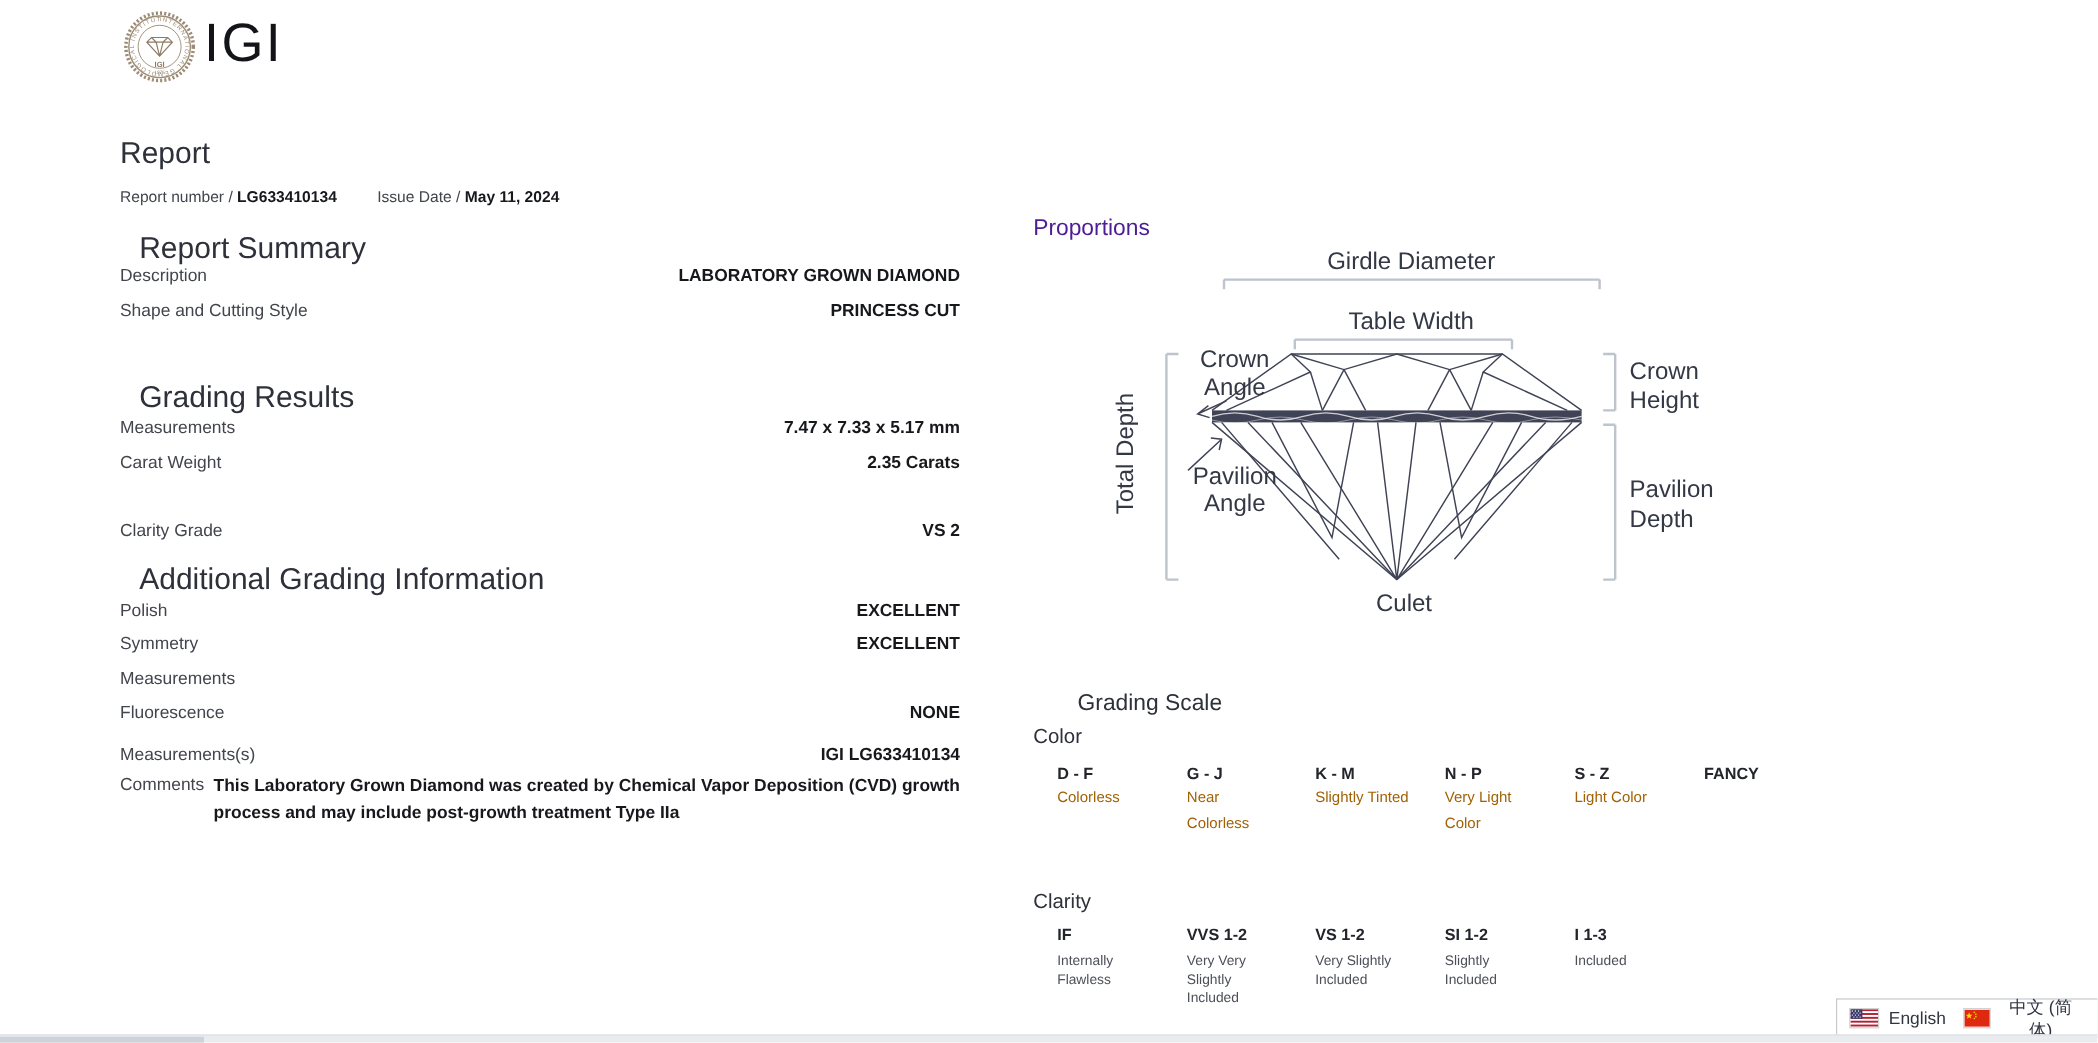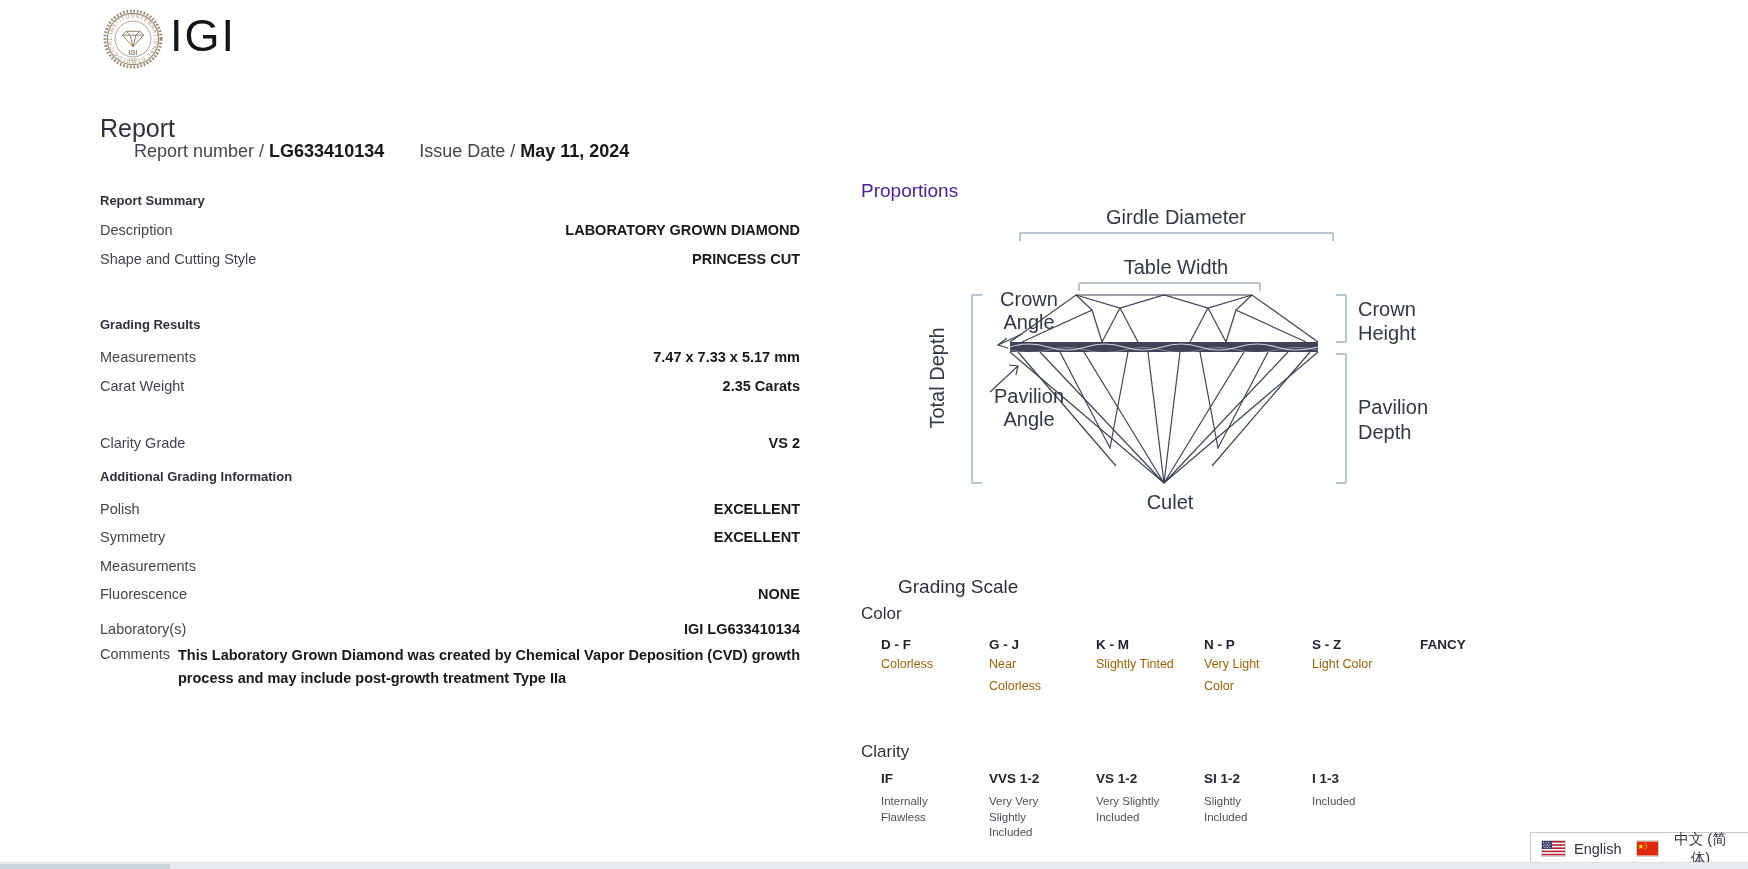--- a/index.html
+++ b/index.html
@@ -6,24 +6,24 @@
   .page{position:relative;width:1748px;height:869px;overflow:hidden;background:#ffffff;
         font-family:"Liberation Sans", sans-serif;color:#42454c;}
 
   
   .seal{position:absolute;left:102px;top:8px;width:62px;height:62px;}
   .wordmark{position:absolute;left:170px;top:10px;font-size:45px;font-weight:500;
             letter-spacing:2px;color:#131417;line-height:52px;}
 
   
   .report-title{position:absolute;left:100px;top:114px;font-size:25px;font-weight:500;color:#2e313a;}
-  .report-meta{position:absolute;left:100px;top:141px;font-size:18px;color:#42454c;margin-left:34px;}
+  .report-meta{position:absolute;left:100px;top:156px;font-size:13px;color:#42454c;}
   .report-meta b{color:#17181c;font-weight:700;}
   .meta-issue{margin-left:30px;}
-  .section-title{position:absolute;left:100px;font-size:13px;font-weight:700;color:#2e313a;}
+  .section-title{position:absolute;left:116px;font-size:25px;font-weight:400;color:#2e313a;}
   .kv{position:absolute;left:100px;width:700px;display:flex;justify-content:space-between;
       font-size:14.5px;line-height:18px;}
   .kv .k{color:#42454c;}
   .kv .v{font-weight:700;color:#17181c;text-align:right;}
   .comments-label{position:absolute;left:100px;top:646px;font-size:14.5px;color:#42454c;}
   .comments-text{position:absolute;left:178px;top:644px;width:625px;font-size:14.5px;
                  font-weight:700;color:#17181c;line-height:22.5px;}
 
   
   .prop-title{position:absolute;left:861px;top:180px;font-size:19px;font-weight:500;color:#4c1d95;}
@@ -121,21 +121,21 @@
   </div>
   <div class="kv" style="top:557px">
     <span class="k">Measurements</span>
     <span class="v"></span>
   </div>
   <div class="kv" style="top:585px">
     <span class="k">Fluorescence</span>
     <span class="v">NONE</span>
   </div>
   <div class="kv" style="top:620px">
-    <span class="k">Laboratory(s)</span>
+    <span class="k">Measurements(s)</span>
     <span class="v">IGI LG633410134</span>
   </div>
   <div class="comments-label">Comments</div>
   <div class="comments-text">
     <span style="display:block">This Laboratory Grown Diamond was created by Chemical Vapor Deposition (CVD) growth</span>
     <span style="display:block">process and may include post-growth treatment Type IIa</span>
   </div>
 
   <div class="prop-title">Proportions</div>
   <svg class="diagram" width="610" height="330" viewBox="0 0 610 330">

